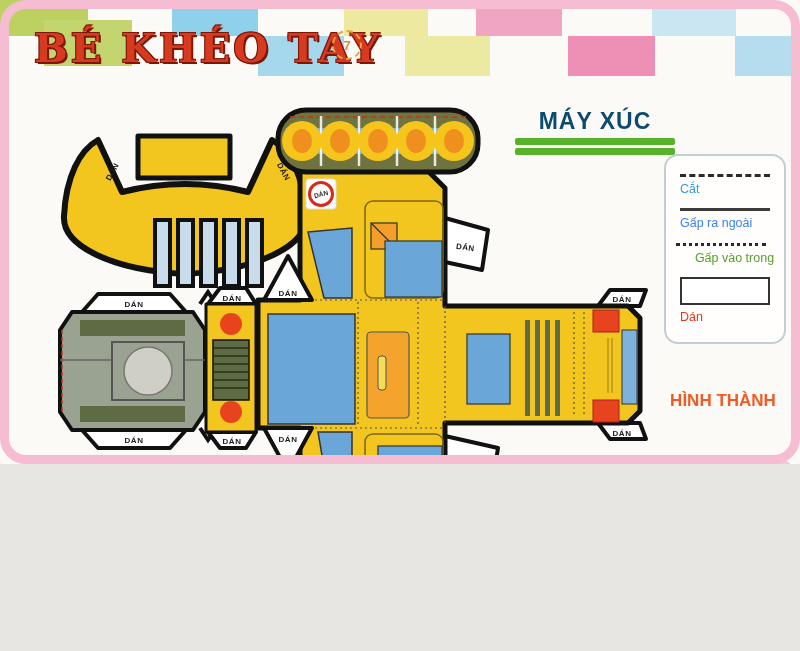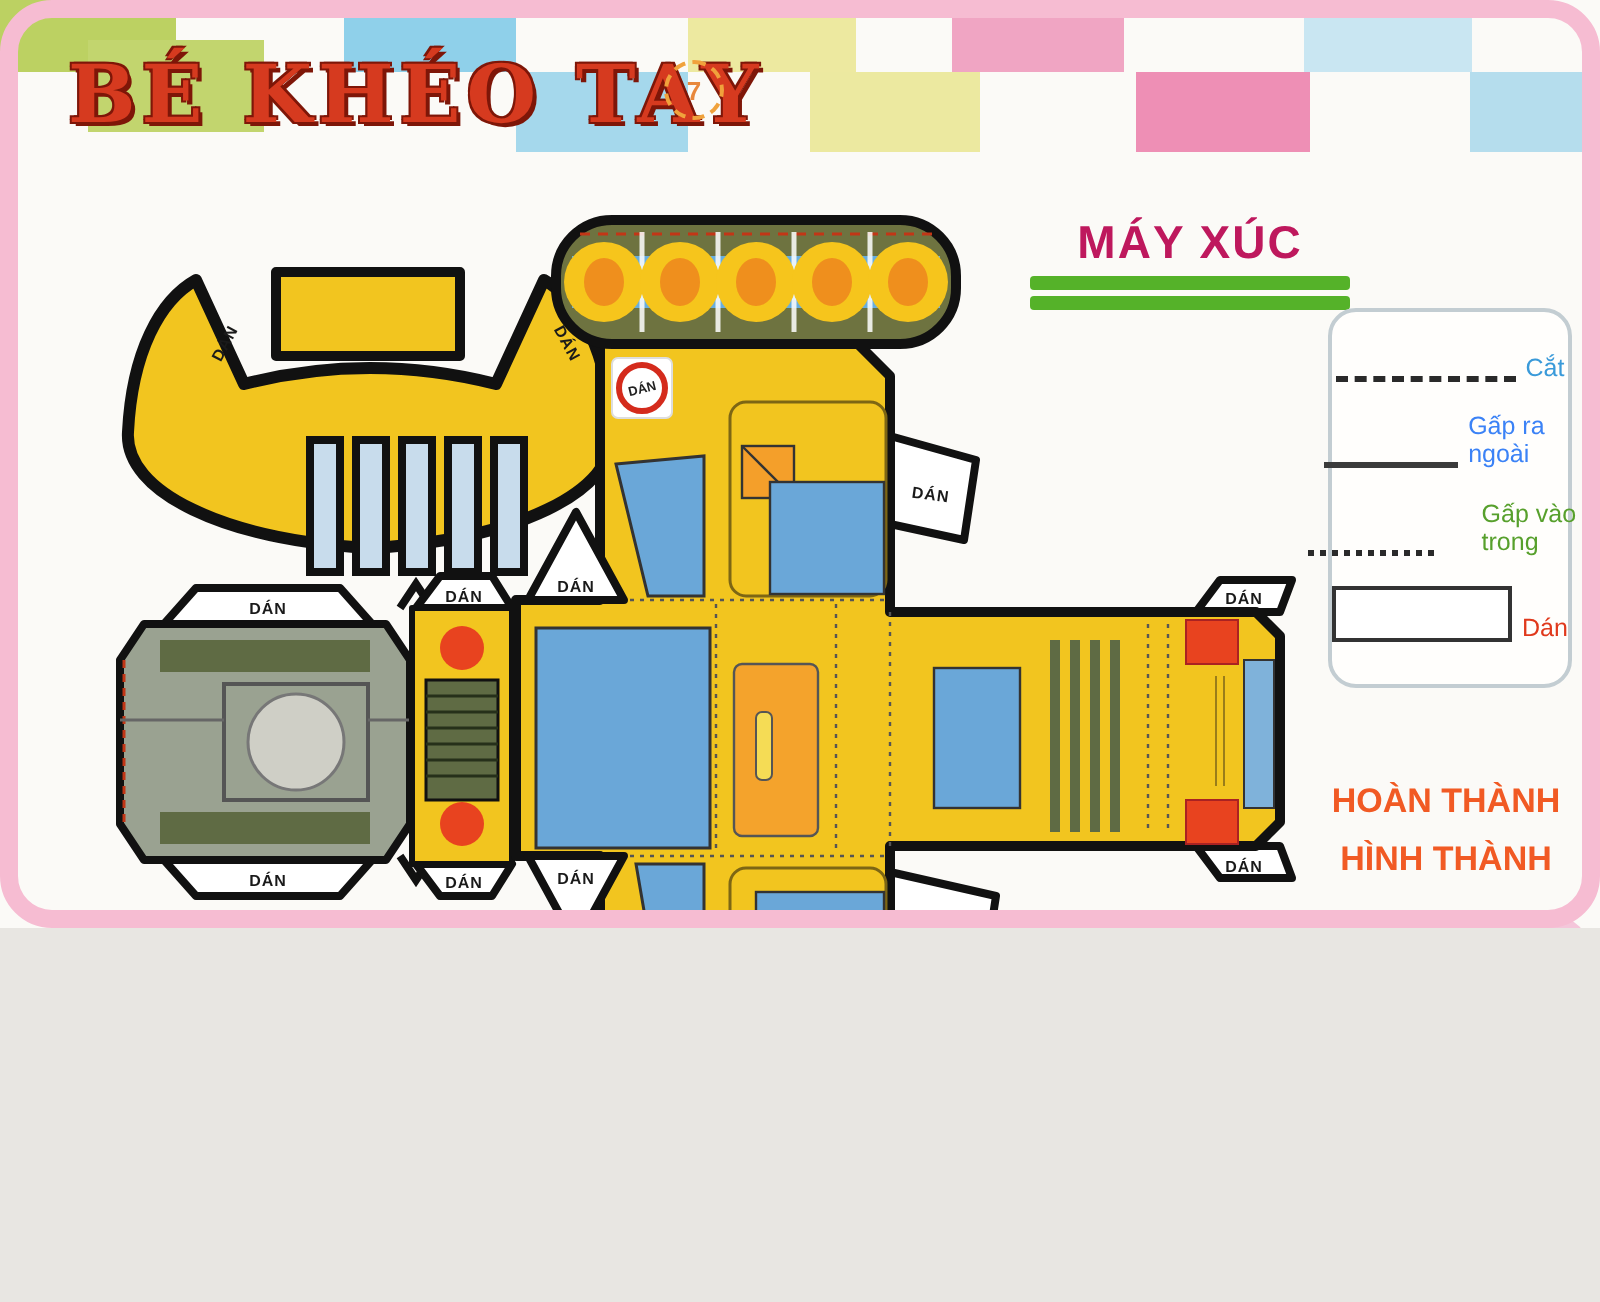--- a/index.html
+++ b/index.html
@@ -11,21 +11,21 @@
          font-family:"DejaVu Serif",serif;font-weight:900;font-size:40px;letter-spacing:3px;
          text-shadow:2px 2px 0 #7e1608,-1px -1px 0 #7e1608,1px -1px 0 #7e1608,-1px 1px 0 #7e1608;}
   .badge{position:absolute;left:332px;top:30px;z-index:10;width:26px;height:26px;border:2px dashed #f0a23c;
          border-radius:50%;color:#e8883c;font-weight:bold;font-size:13px;display:flex;align-items:center;justify-content:center;}
   .heading{position:absolute;left:505px;top:108px;width:180px;text-align:center;z-index:10;}
   .heading .txt{font-size:23px;font-weight:bold;letter-spacing:1px;}
   .heading .bar{height:7px;margin:3px 10px 0 10px;border-radius:2px;}
   .legend{position:absolute;left:664px;top:154px;width:118px;height:174px;z-index:10;background:#fffefc;
           border:2px solid #c3cdd2;border-radius:14px;display:flex;flex-direction:column;align-items:center;
           justify-content:space-evenly;padding:6px 0;}
-  .legend .grp{display:flex;flex-direction:row;align-items:flex-end;gap:5px;}
+  .legend .grp{display:flex;flex-direction:column;align-items:flex-start;gap:5px;}
   .lsample{width:90px;height:0;}
   .l-dashed{border-top:3px dashed #2a2a2a;}
   .l-solid{border-top:3px solid #3b3b3b;}
   .l-dotted{border-top:3px dotted #2a2a2a;}
   .l-box{width:86px;height:24px;border:2px solid #333;background:#fff;}
   .legend .lbl{font-size:12.5px;}
   .done{position:absolute;left:648px;top:386px;width:150px;text-align:center;z-index:10;
         font-weight:bold;font-size:17px;line-height:29px;}
   .modelbox{position:absolute;left:628px;top:458px;width:167px;height:170px;background:#f4c6da;
             border-radius:18px;z-index:10;}
@@ -50,21 +50,21 @@
       <div class="sq" style="left: 258px; top: 36px; width: 86px; height: 40px; background: rgb(165, 216, 236);"></div>
       <div class="sq" style="left: 405px; top: 36px; width: 85px; height: 40px; background: rgb(236, 233, 160);"></div>
       <div class="sq" style="left: 568px; top: 36px; width: 87px; height: 40px; background: rgb(238, 143, 181);"></div>
       <div class="sq" style="left: 735px; top: 36px; width: 65px; height: 40px; background: rgb(181, 221, 237);"></div>
     </div>
 
   <div class="title" style="color: rgb(214, 58, 31);">BÉ KHÉO TAY</div>
   <div class="badge">7</div>
 
   <div class="heading">
-    <div class="txt" style="color: #be185d;">MÁY XÚC</div>
+    <div class="txt" style="color: #0c4a6e;">MÁY XÚC</div>
     <div class="bar" style="background: rgb(85, 178, 41);"></div>
     <div class="bar" style="background: rgb(85, 178, 41);"></div>
   </div>
 
   <div class="legend">
     <div class="grp">
       <div class="lsample l-dashed"></div>
       <div class="lbl" style="color: rgb(58, 154, 217);">Cắt</div>
     </div>
     <div class="grp">
@@ -75,21 +75,20 @@
       <div class="lsample l-dotted"></div>
       <div class="lbl" style="color: rgb(87, 160, 44); margin-left: 19px;">Gấp vào trong</div>
     </div>
     <div class="grp">
       <div class="l-box"></div>
       <div class="lbl" style="color: rgb(224, 57, 28);">Dán</div>
     </div>
   </div>
 
   <div class="done" style="color: rgb(241, 90, 36);">
-    <div>HOÀN THÀNH</div>
     <div>HÌNH THÀNH</div>
   </div>
 
   <div class="modelbox">
     <svg width="167" height="170" viewBox="0 0 150 153">
       <g>
         <rect x="6" y="100" width="112" height="38" rx="19" fill="#3a4a66" stroke="#111" stroke-width="3"></rect>
         <rect x="14" y="108" width="96" height="22" fill="#68aede"></rect>
         <g fill="#f6c51c" stroke="#111" stroke-width="1.5">
           <circle cx="22" cy="119" r="13"></circle>

